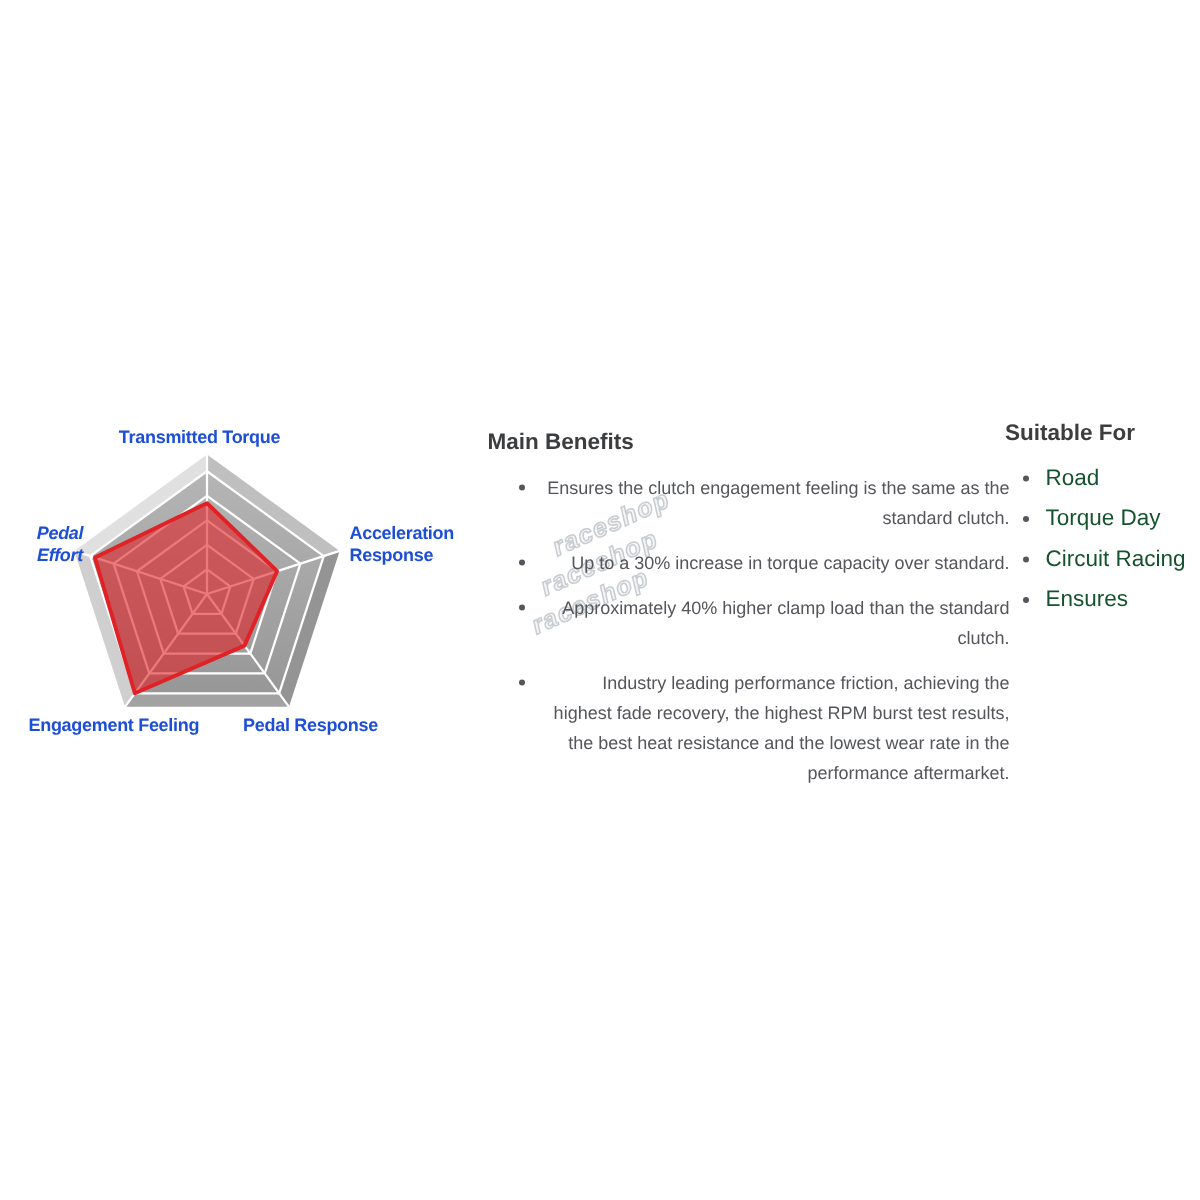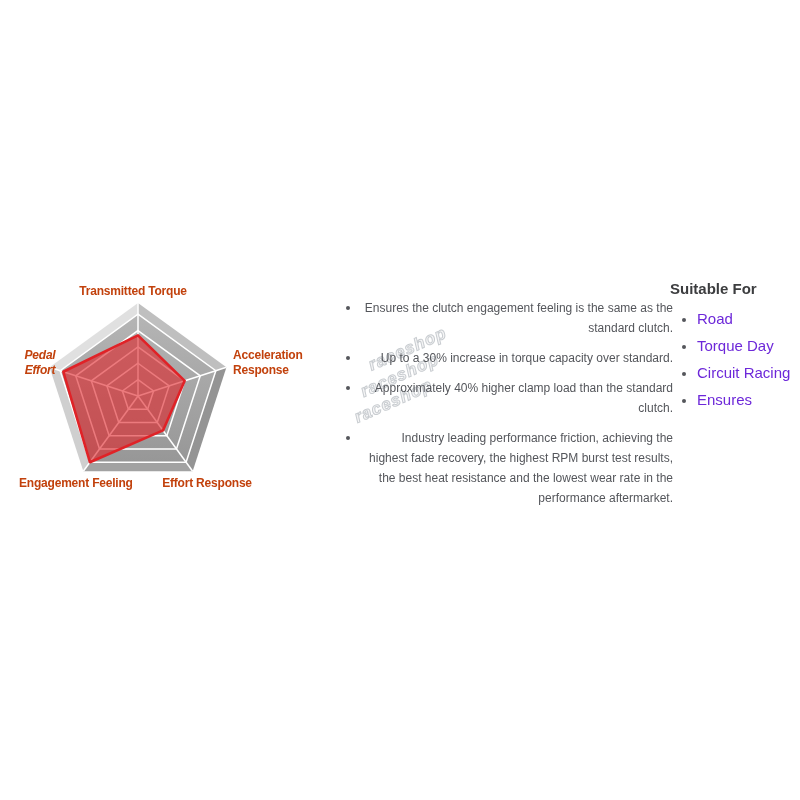--- a/index.html
+++ b/index.html
@@ -6,37 +6,37 @@
   body{
     width:800px;height:800px;position:relative;overflow:hidden;
     background:#ffffff;
     font-family:"Liberation Sans",sans-serif;
   }
   
   .chart-wrap{position:absolute;left:0;top:0;width:320px;height:530px;}
   .radar-svg{position:absolute;left:8px;top:273px;width:290px;height:230px;}
   .chart-label{
     position:absolute;font-weight:bold;font-size:12px;line-height:1.25;
-    color:#c2410c;letter-spacing:-0.2px;
+    color:#1d4ed8;letter-spacing:-0.2px;
   }
   .lbl-tt{left:43px;top:284px;width:180px;text-align:center;}
   .lbl-ar{left:233px;top:348px;width:80px;text-align:left;}
   .lbl-sr{left:147px;top:476px;width:120px;text-align:center;}
   .lbl-ef{left:19px;top:476px;width:120px;text-align:left;}
   .lbl-pe{left:15px;top:348px;width:50px;text-align:center;font-style:italic;}
   
   .col-heading{font-weight:bold;font-size:15px;color:#3c3d3f;margin:0;}
   .benefits{position:absolute;left:325px;top:286px;width:348px;z-index:1;}
   .benefits ul{margin:12px 0 0;padding-left:36px;}
   .benefits li{
     font-size:12px;line-height:20px;color:#54565b;margin-bottom:10px;text-align:right;
   }
   .suitable{position:absolute;left:670px;top:280px;width:130px;z-index:1;}
   .suitable ul{margin:12px 0 0;padding-left:27px;}
-  .suitable li{font-size:15px;line-height:20px;color:#6d28d9;margin-bottom:7px;}
+  .suitable li{font-size:15px;line-height:20px;color:#14532d;margin-bottom:7px;}
   li::marker{color:#54565b;font-size:13px;}
   
   .watermark{
     position:absolute;left:334px;top:370px;z-index:0;
     transform:rotate(-24deg);transform-origin:left top;
     font-style:italic;font-weight:bold;font-size:17px;letter-spacing:1px;
     color:rgba(185,189,194,0.15);
     -webkit-text-stroke:1px #c8ccd0;
     pointer-events:none;user-select:none;white-space:nowrap;
   }
@@ -70,32 +70,33 @@
       <line x1="130" y1="123" x2="130.00" y2="30.00" stroke="#ffffff" stroke-width="1.5"></line>
       <line x1="130" y1="123" x2="218.45" y2="94.26" stroke="#ffffff" stroke-width="1.5"></line>
       <line x1="130" y1="123" x2="184.66" y2="198.24" stroke="#ffffff" stroke-width="1.5"></line>
       <line x1="130" y1="123" x2="75.34" y2="198.24" stroke="#ffffff" stroke-width="1.5"></line>
       <line x1="130" y1="123" x2="41.55" y2="94.26" stroke="#ffffff" stroke-width="1.5"></line>
       <polygon points="130.00,62.44 176.70,107.83 155.01,157.43 81.90,189.21 55.28,98.72" fill="#e02227" fill-opacity="0.6" stroke="#e02227" stroke-width="2.6" stroke-linejoin="round"></polygon>
     </svg>
 
   <div class="chart-label lbl-tt">Transmitted Torque</div>
   <div class="chart-label lbl-ar">Acceleration Response</div>
-  <div class="chart-label lbl-sr">Effort Response</div>
+  <div class="chart-label lbl-sr">Pedal Response</div>
   <div class="chart-label lbl-ef">Engagement Feeling</div>
   <div class="chart-label lbl-pe">Pedal Effort</div>
 </div>
 
 <div class="watermark">
   <span class="wline">raceshop</span>
   <span class="wline">raceshop</span>
   <span class="wline">raceshop</span>
 </div>
 
 <div class="benefits">
+  <h3 class="col-heading">Main Benefits</h3>
   <ul>
     <li>Ensures the clutch engagement feeling is the same as the standard clutch.</li>
     <li>Up to a 30% increase in torque capacity over standard.</li>
     <li>Approximately 40% higher clamp load than the standard clutch.</li>
     <li>Industry leading performance friction, achieving the highest fade recovery, the highest RPM burst test results, the best heat resistance and the lowest wear rate in the performance aftermarket.</li>
   </ul>
 </div>
 
 <div class="suitable">
   <h3 class="col-heading">Suitable For</h3>

